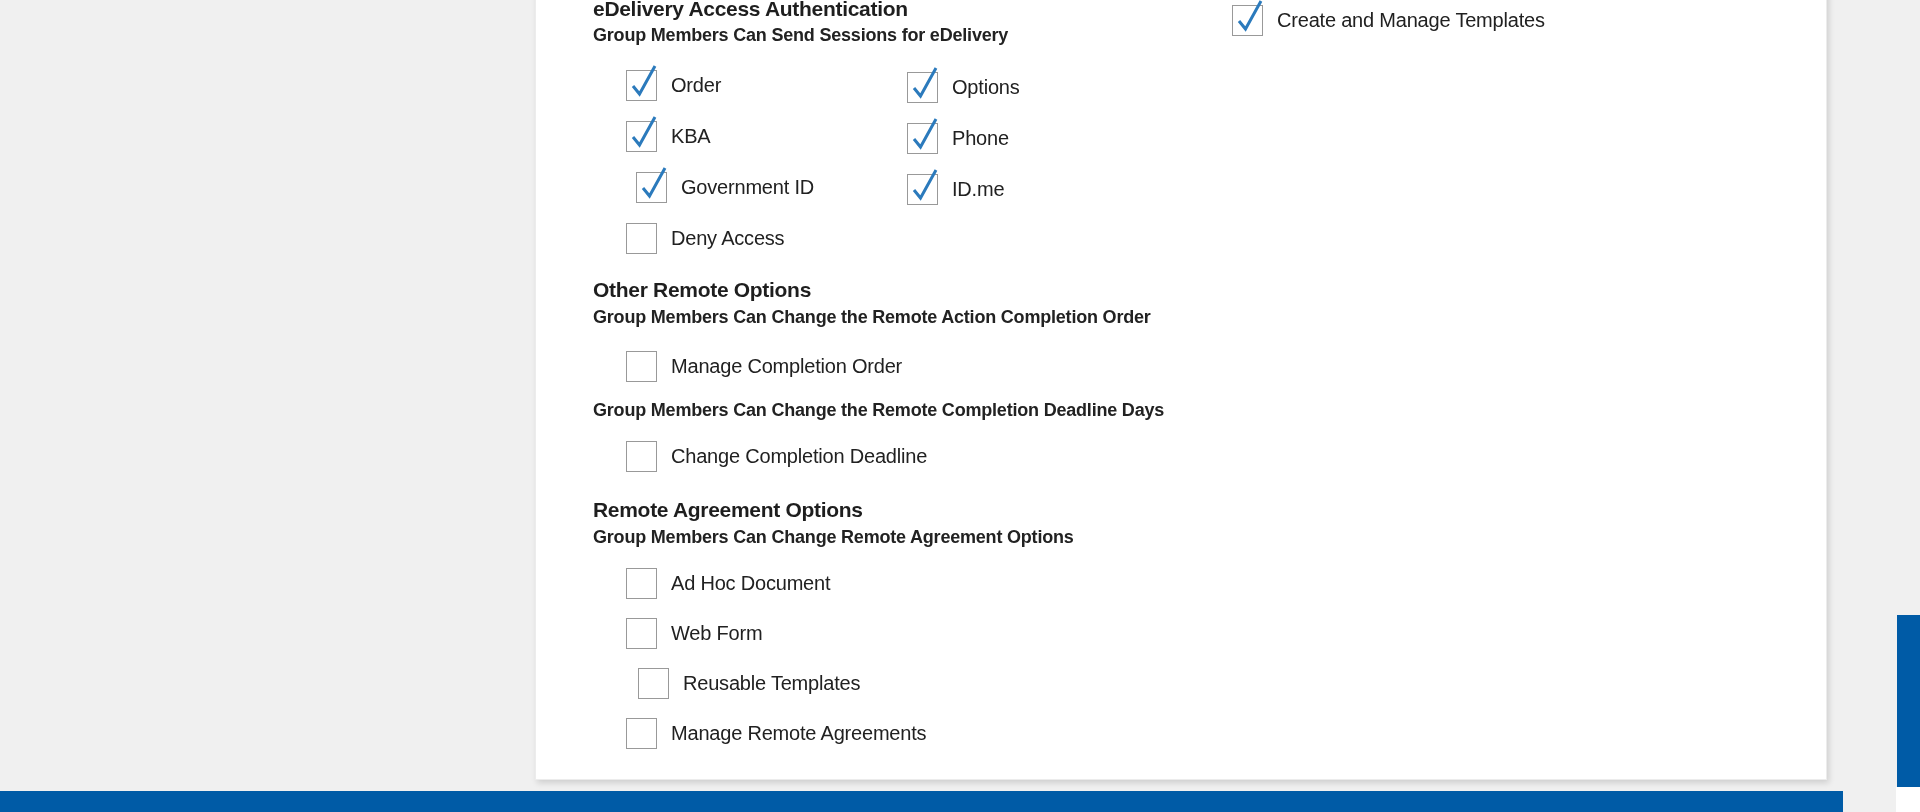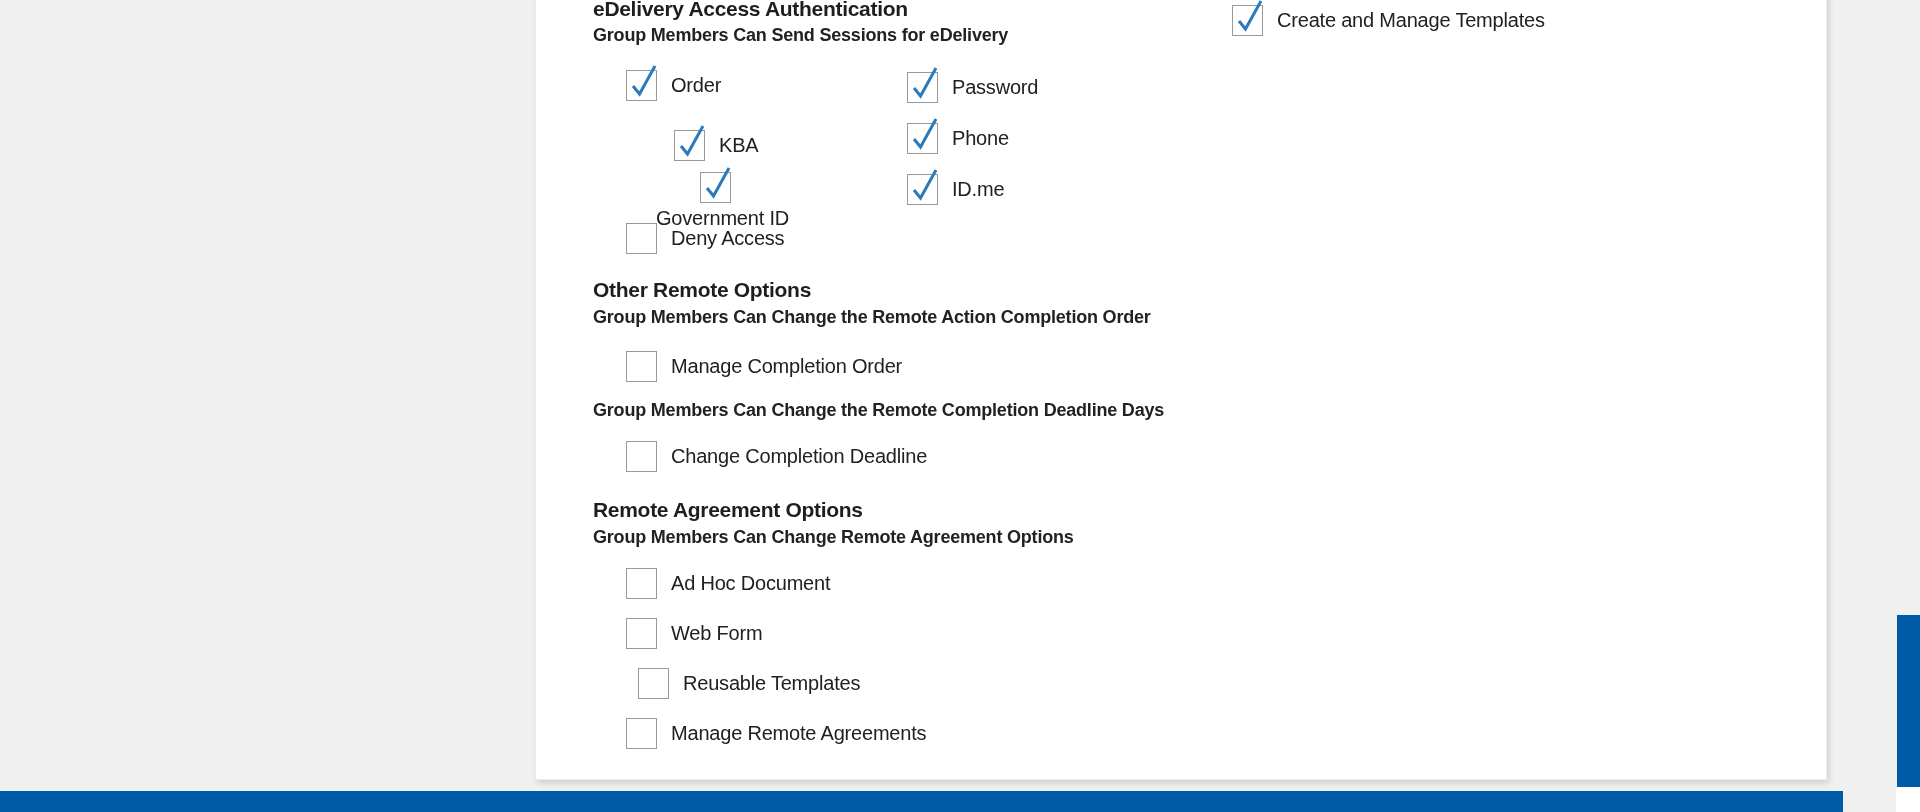--- a/index.html
+++ b/index.html
@@ -114,30 +114,30 @@
 
     <label class="cb-row" style="left:90px; top:81px;">
       <span class="cb checked">
         <svg width="30" height="38" viewBox="0 0 30 38">
           <polyline points="5,24 11.5,32 27,4" fill="none" stroke="#2b7abc" stroke-width="3"></polyline>
         </svg>
       </span>
       <span class="cb-label">Order</span>
     </label>
 
-    <label class="cb-row" style="left:90px; top:141px;margin-left:48px;">
+    <label class="cb-row" style="left:90px; top:132px;">
       <span class="cb checked">
         <svg width="30" height="38" viewBox="0 0 30 38">
           <polyline points="5,24 11.5,32 27,4" fill="none" stroke="#2b7abc" stroke-width="3"></polyline>
         </svg>
       </span>
       <span class="cb-label">KBA</span>
     </label>
 
-    <label class="cb-row" style="left:106px; top:183px;flex-direction:column;">
+    <label class="cb-row" style="left:100px; top:183px;">
       <span class="cb checked">
         <svg width="30" height="38" viewBox="0 0 30 38">
           <polyline points="5,24 11.5,32 27,4" fill="none" stroke="#2b7abc" stroke-width="3"></polyline>
         </svg>
       </span>
       <span class="cb-label">Government ID</span>
     </label>
 
     <label class="cb-row" style="left:90px; top:234px;">
       <span class="cb">
@@ -145,21 +145,21 @@
       </span>
       <span class="cb-label">Deny Access</span>
     </label>
 
     <label class="cb-row" style="left:371px; top:83px;">
       <span class="cb checked">
         <svg width="30" height="38" viewBox="0 0 30 38">
           <polyline points="5,24 11.5,32 27,4" fill="none" stroke="#2b7abc" stroke-width="3"></polyline>
         </svg>
       </span>
-      <span class="cb-label">Password</span>
+      <span class="cb-label">Options</span>
     </label>
 
     <label class="cb-row" style="left:371px; top:134px;">
       <span class="cb checked">
         <svg width="30" height="38" viewBox="0 0 30 38">
           <polyline points="5,24 11.5,32 27,4" fill="none" stroke="#2b7abc" stroke-width="3"></polyline>
         </svg>
       </span>
       <span class="cb-label">Phone</span>
     </label>

